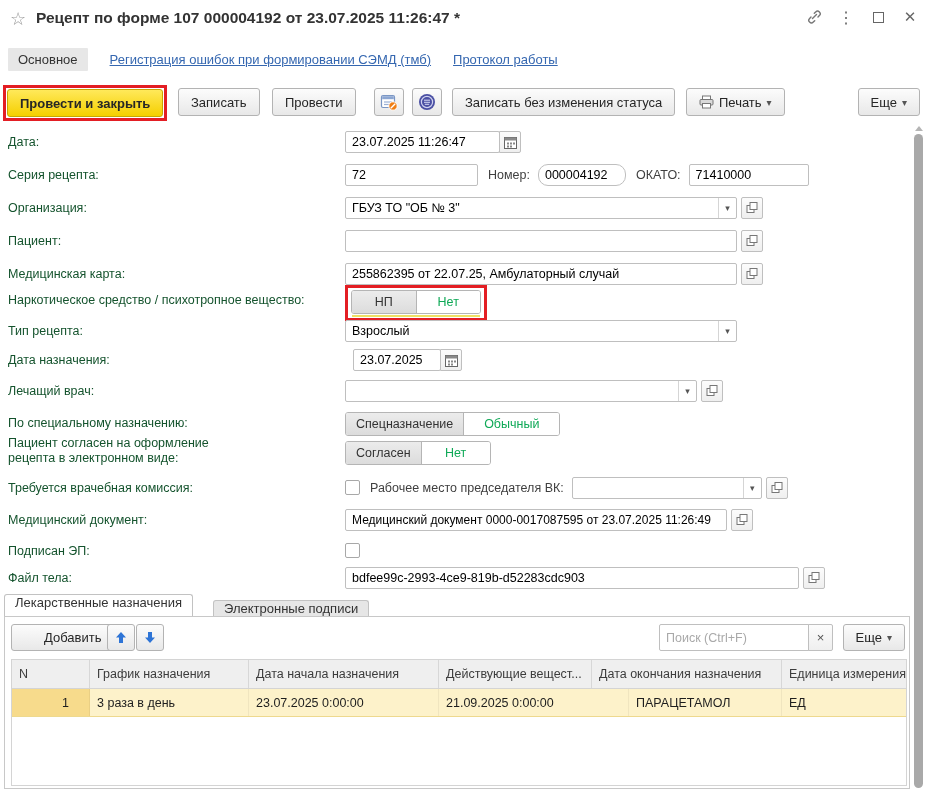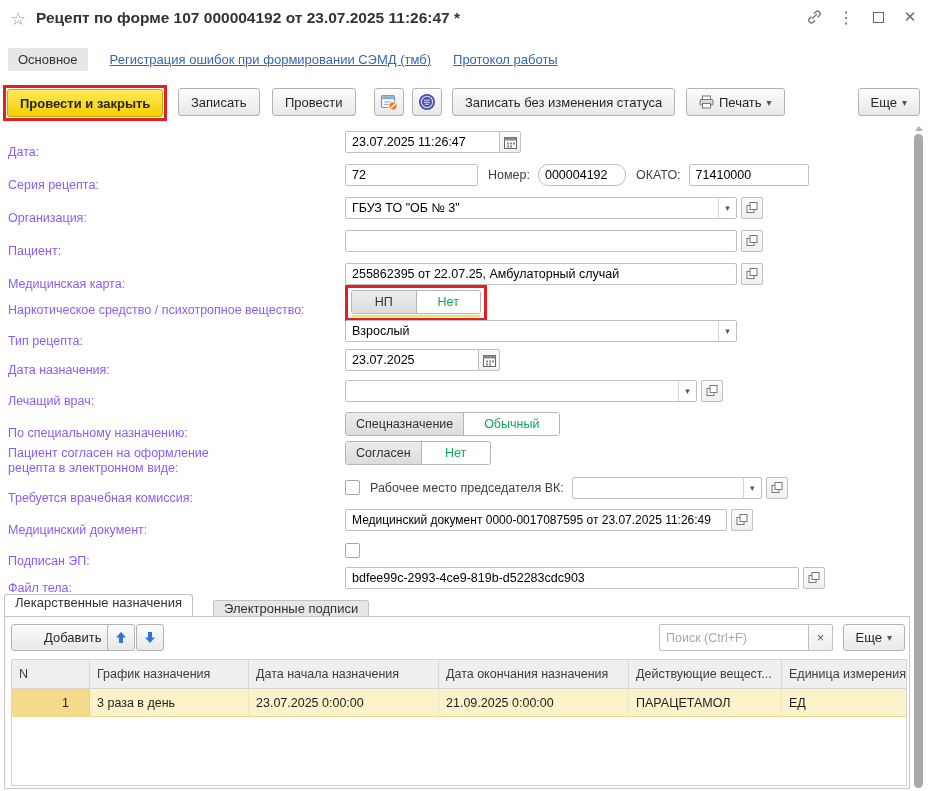--- a/index.html
+++ b/index.html
@@ -36,21 +36,21 @@
     white-space: nowrap; cursor: pointer;
   }
   .annot-red { position: absolute; left: 3px; top: -3px; border: 3px solid #e31e24; padding: 1px; }
   .annot-red .btn { position: static; }
   .btn-yellow { background: linear-gradient(#ffe95a, #f5cf00); border-color: #c9a602; font-weight: bold; }
   .iconbtn { width: 30px; padding: 0; }
   .dd-arrow { font-size: 10px; color: #555; }
 
   
   .frow { position: absolute; left: 8px; width: 905px; height: 24px; }
-  .flabel { position: absolute; left: 0; top: 4px; font-size: 12.5px; color: #8b5cf6; margin-top: 10px; }
+  .flabel { position: absolute; left: 0; top: 4px; font-size: 12.5px; color: #14532d; }
   .flabel.two-line { width: 238px; line-height: 1.2; top: 0; }
   .fctrl { position: absolute; left: 337px; top: 0; display: flex; align-items: flex-start; }
   .tfield {
     height: 22px; border: 1px solid #bfbfbf; border-radius: 2px; background: #fff;
     font-size: 12.5px; color: #000; display: flex; align-items: center;
     padding: 0 6px; white-space: nowrap; overflow: hidden; cursor: text;
   }
   .combo { padding-right: 0; }
   .combo-arrow {
     margin-left: auto; align-self: stretch; width: 18px; border-left: 1px solid #d5d5d5;
@@ -272,21 +272,21 @@
       <span class="tfield combo" style="width:392px;">
         <span>Взрослый</span>
         <span class="combo-arrow">▾</span>
       </span>
     </span>
   </div>
 
   <div class="frow" style="top:349px;">
     <span class="flabel">Дата назначения:</span>
     <span class="fctrl">
-      <span class="tfield" style="width:134px;">23.07.2025</span>
+      <span class="tfield" style="width:88px;margin-left:8px;">23.07.2025</span>
       <span class="sqbtn attached">
         <svg width="13" height="13" viewBox="0 0 13 13">
             <rect x="0.5" y="1.5" width="12" height="11" fill="#fff" stroke="#666"></rect>
             <rect x="0.5" y="1.5" width="12" height="3" fill="#8a8a8a"></rect>
             <rect x="3" y="6.5" width="2" height="2" fill="#888"></rect>
             <rect x="6" y="6.5" width="2" height="2" fill="#888"></rect>
             <rect x="9" y="6.5" width="2" height="2" fill="#888"></rect>
             <rect x="3" y="9.5" width="2" height="2" fill="#888"></rect>
             <rect x="6" y="9.5" width="2" height="2" fill="#888"></rect>
           </svg>
@@ -410,22 +410,22 @@
         <span>Еще</span>
         <span class="dd-arrow">▾</span>
       </button>
     </div>
 
     <div class="tablebox">
       <div class="thead">
         <span class="th c0">N</span>
         <span class="th c1">График назначения</span>
         <span class="th c2">Дата начала назначения</span>
+        <span class="th c4">Действующие вещест...</span>
         <span class="th c3">Дата окончания назначения</span>
-        <span class="th c4">Действующие вещест...</span>
         <span class="th c5">Единица измерения</span>
       </div>
       <div class="trow">
         <span class="td c0 num">1</span>
         <span class="td c1">3 раза в день</span>
         <span class="td c2">23.07.2025 0:00:00</span>
         <span class="td c3">21.09.2025 0:00:00</span>
         <span class="td c4">ПАРАЦЕТАМОЛ</span>
         <span class="td c5">ЕД</span>
       </div>

